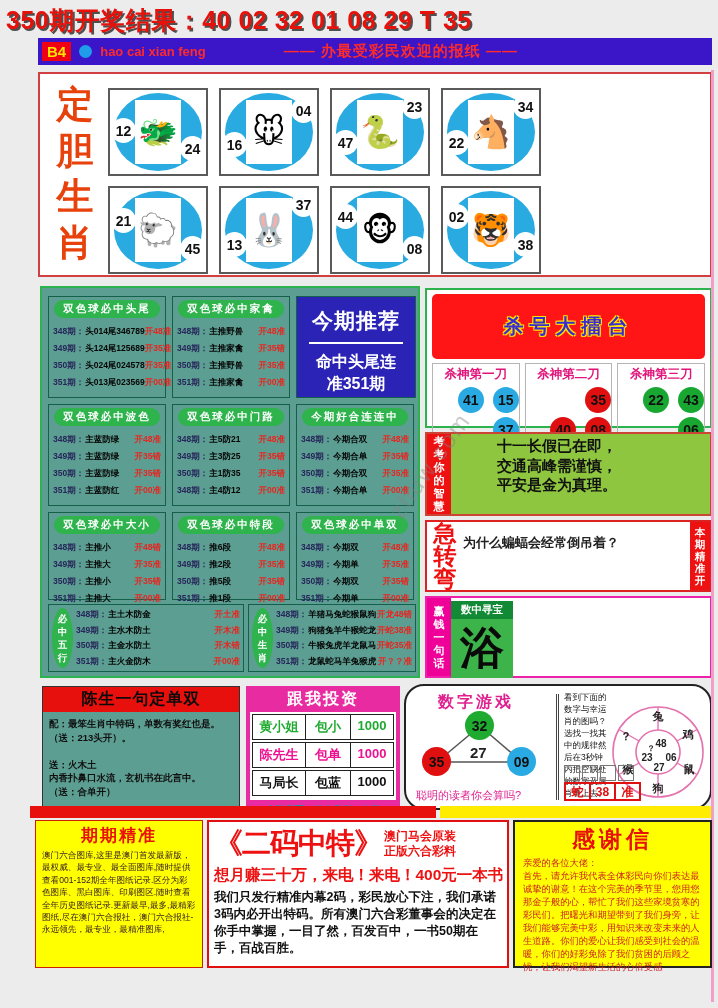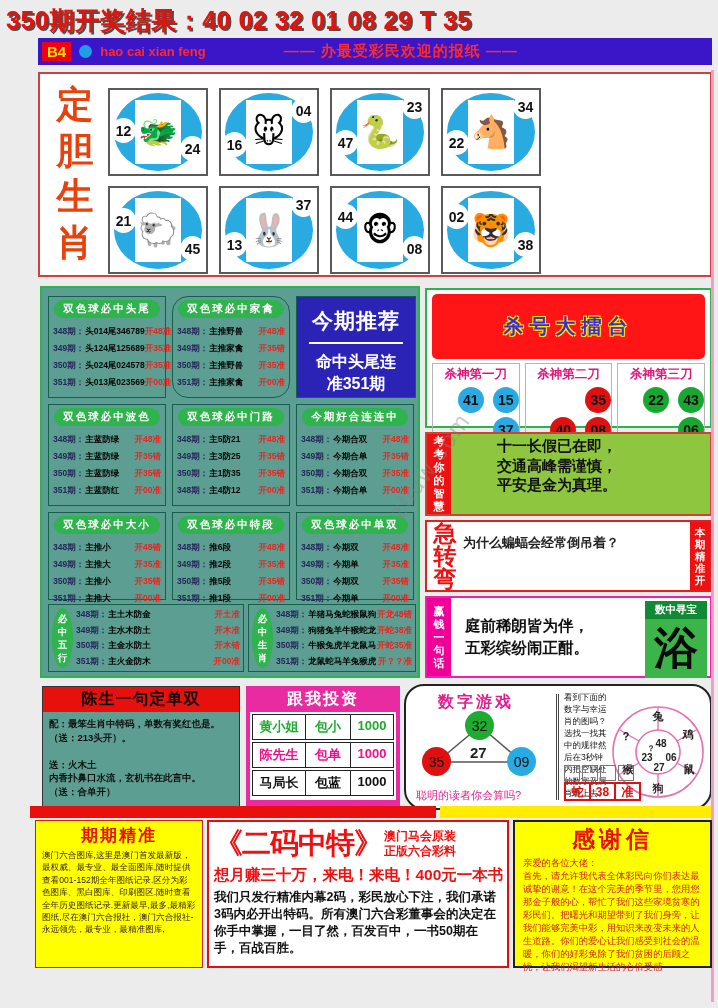--- a/index.html
+++ b/index.html
@@ -105,21 +105,21 @@
   .inv-row{display:flex;border:1px solid #222;margin-bottom:2px;font-weight:bold;font-size:13px}
   .inv-cell{padding:3px 0;text-align:center;border-right:1px solid #222}
   .inv-name{width:52px}.inv-bet{width:44px}.inv-amt{flex:1;border-right:none}
   #invest-footer{color:#00a8b0;font-weight:bold;font-size:9.5px;text-align:center;padding:2px 0}
   
   #game-box{left:404px;top:684px;width:308px;height:126px;background:#fff;border:2px solid #222;
     border-radius:20px;box-sizing:border-box}
   #game-title{position:absolute;left:32px;top:6px;color:#e02090;font-size:16px;font-weight:900;letter-spacing:3px}
   #tri-area{position:absolute;left:6px;top:24px;width:140px;height:72px}
   .tri-ball{position:absolute;width:29px;height:29px;border-radius:50%;color:#101010;
-    font-size:14px;font-weight:normal;display:flex;align-items:center;justify-content:center}
+    font-size:14px;font-weight:bold;display:flex;align-items:center;justify-content:center}
   #tri-center{position:absolute;font-size:15px;font-weight:bold;color:#222}
   #game-question{position:absolute;left:10px;bottom:5px;color:#e02090;font-size:11px;font-weight:normal}
   #game-divider{position:absolute;left:150px;top:8px;bottom:8px;border-left:3px double #444}
   #game-right{position:absolute;left:158px;top:5px;right:5px;bottom:5px;font-size:8.5px;
     color:#111;line-height:12px}
   #wheel-svg{float:right;margin:14px 0 0 2px}
   #answer-blanks{position:absolute;left:0;bottom:22px;display:flex;gap:2px}
   .blank{width:14px;height:14px;border:1px solid #777}
   #answer-cells{position:absolute;left:0;bottom:2px;display:flex}
   .acell{width:23px;height:15px;border:2px solid #e01010;color:#e01010;font-size:12px;
@@ -239,21 +239,21 @@
         <span class="mr-period">350期：</span>
         <span class="mr-content">头024尾024578</span>
         <span class="mr-result">开35准</span>
       </div>
       <div class="mini-row">
         <span class="mr-period">351期：</span>
         <span class="mr-content">头013尾023569</span>
         <span class="mr-result">开00准</span>
       </div>
     </div>
-    <div class="mini" style="left: 130px; top: 8px; height: 102px; border-radius: 16px;">
+    <div class="mini" style="left: 130px; top: 8px; height: 102px;">
       <div class="mini-pill">双色球必中家禽</div>
       <div class="mini-row">
         <span class="mr-period">348期：</span>
         <span class="mr-content">主推野兽</span>
         <span class="mr-result">开48准</span>
       </div>
       <div class="mini-row">
         <span class="mr-period">349期：</span>
         <span class="mr-content">主推家禽</span>
         <span class="mr-result">开35错</span>
@@ -543,24 +543,20 @@
     </div>
 </div>
 
 <div class="abs" id="quote-box">
   <div id="quote-label">
       <div>赢</div>
       <div>钱</div>
       <div>一</div>
       <div>句</div>
       <div>话</div>
-    </div>
-  <div id="quote-body">
-      <div>庭前稀朗皆为伴，</div>
-      <div>五彩缤纷闹正酣。</div>
     </div>
   <div id="treasure">
     <div id="treasure-title">数中寻宝</div>
     <div id="treasure-char">浴</div>
   </div>
 </div>
 
 <div class="abs" id="chen-box">
   <div id="chen-title">陈生一句定单双</div>
   <div id="chen-body">

